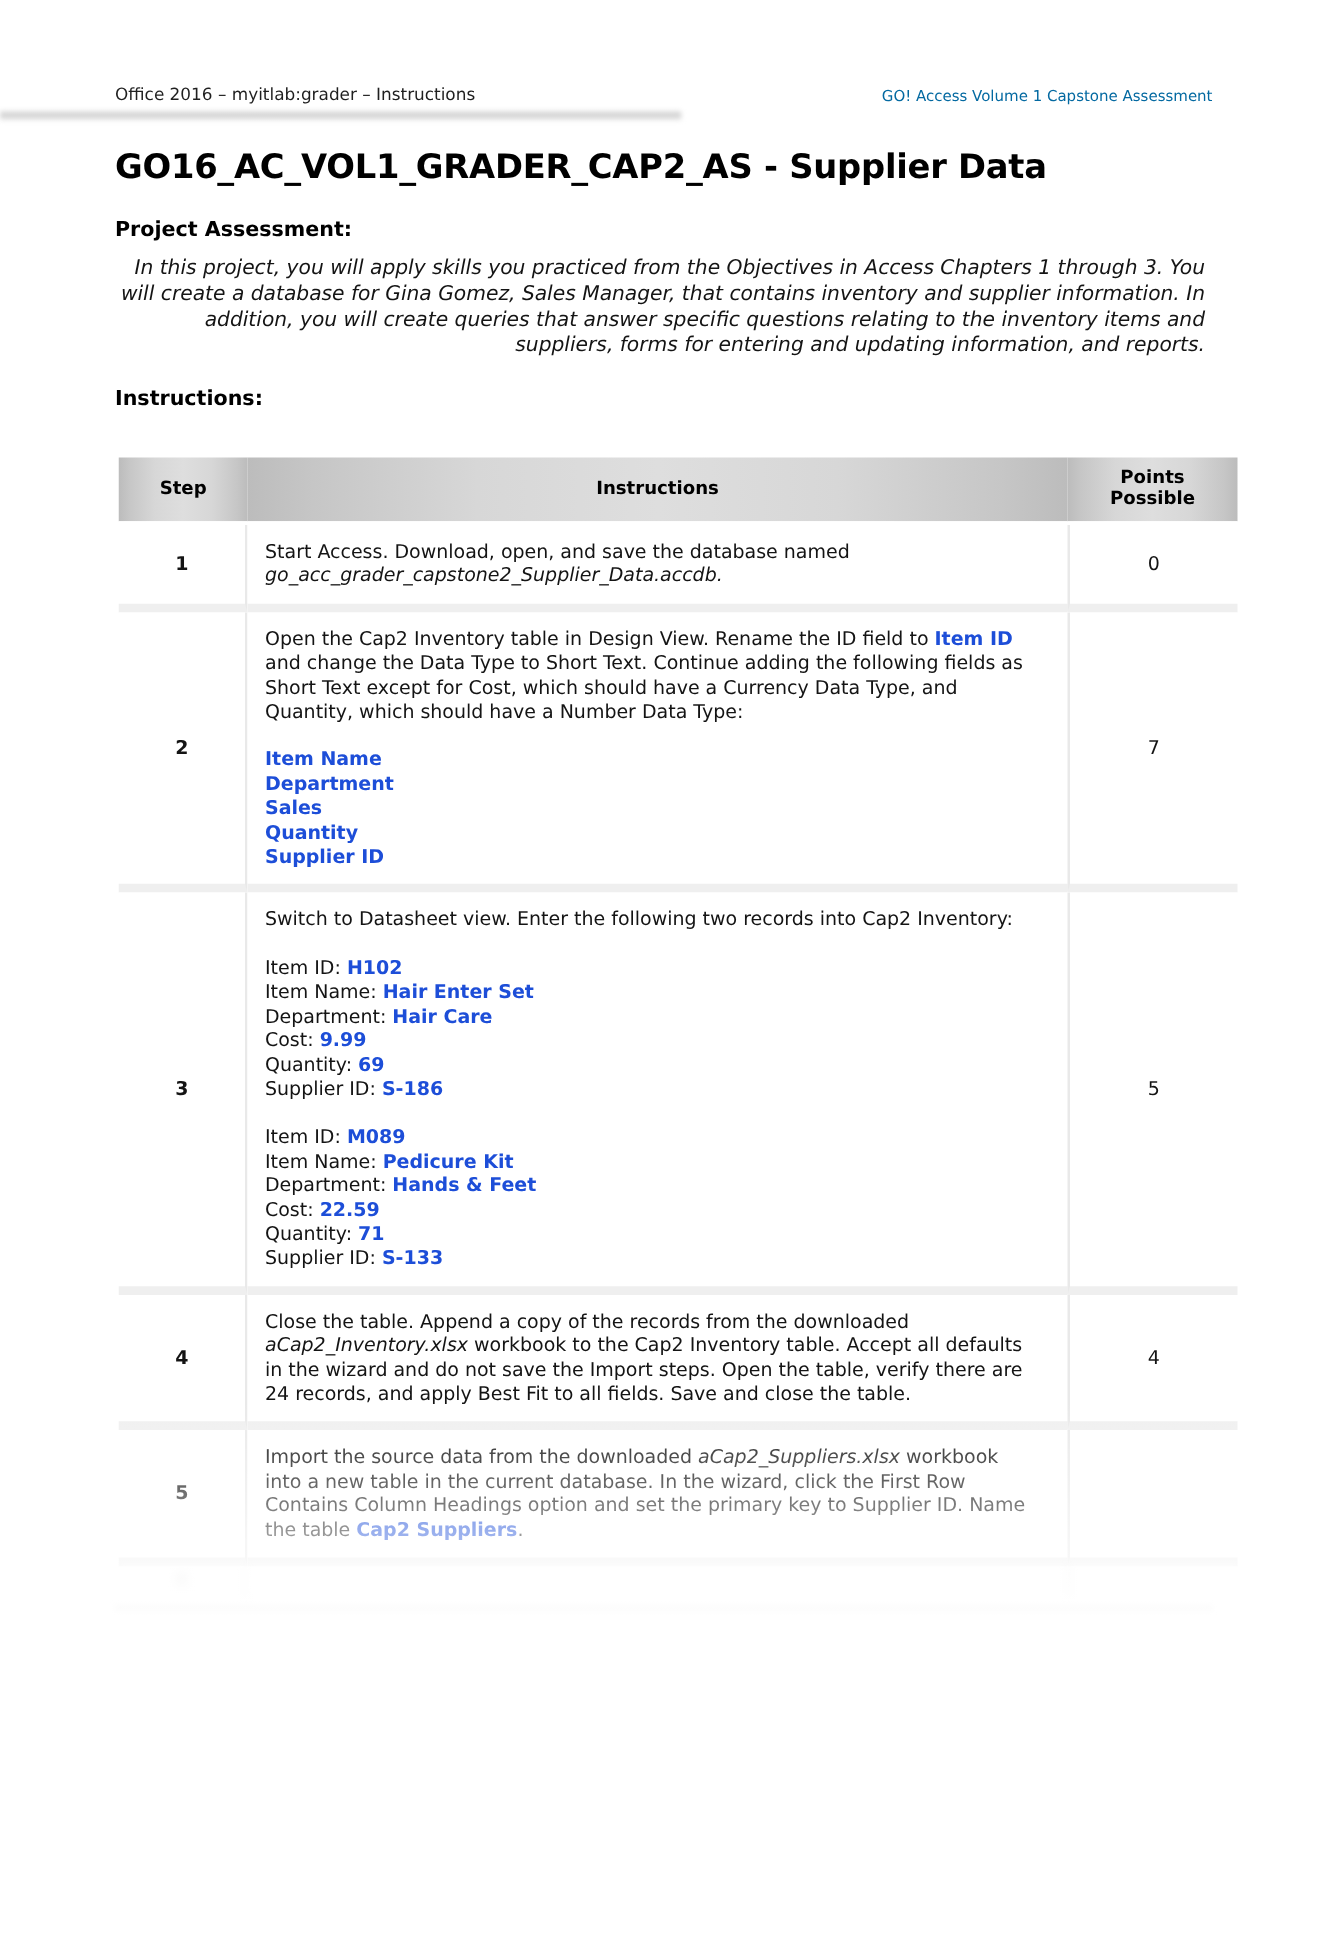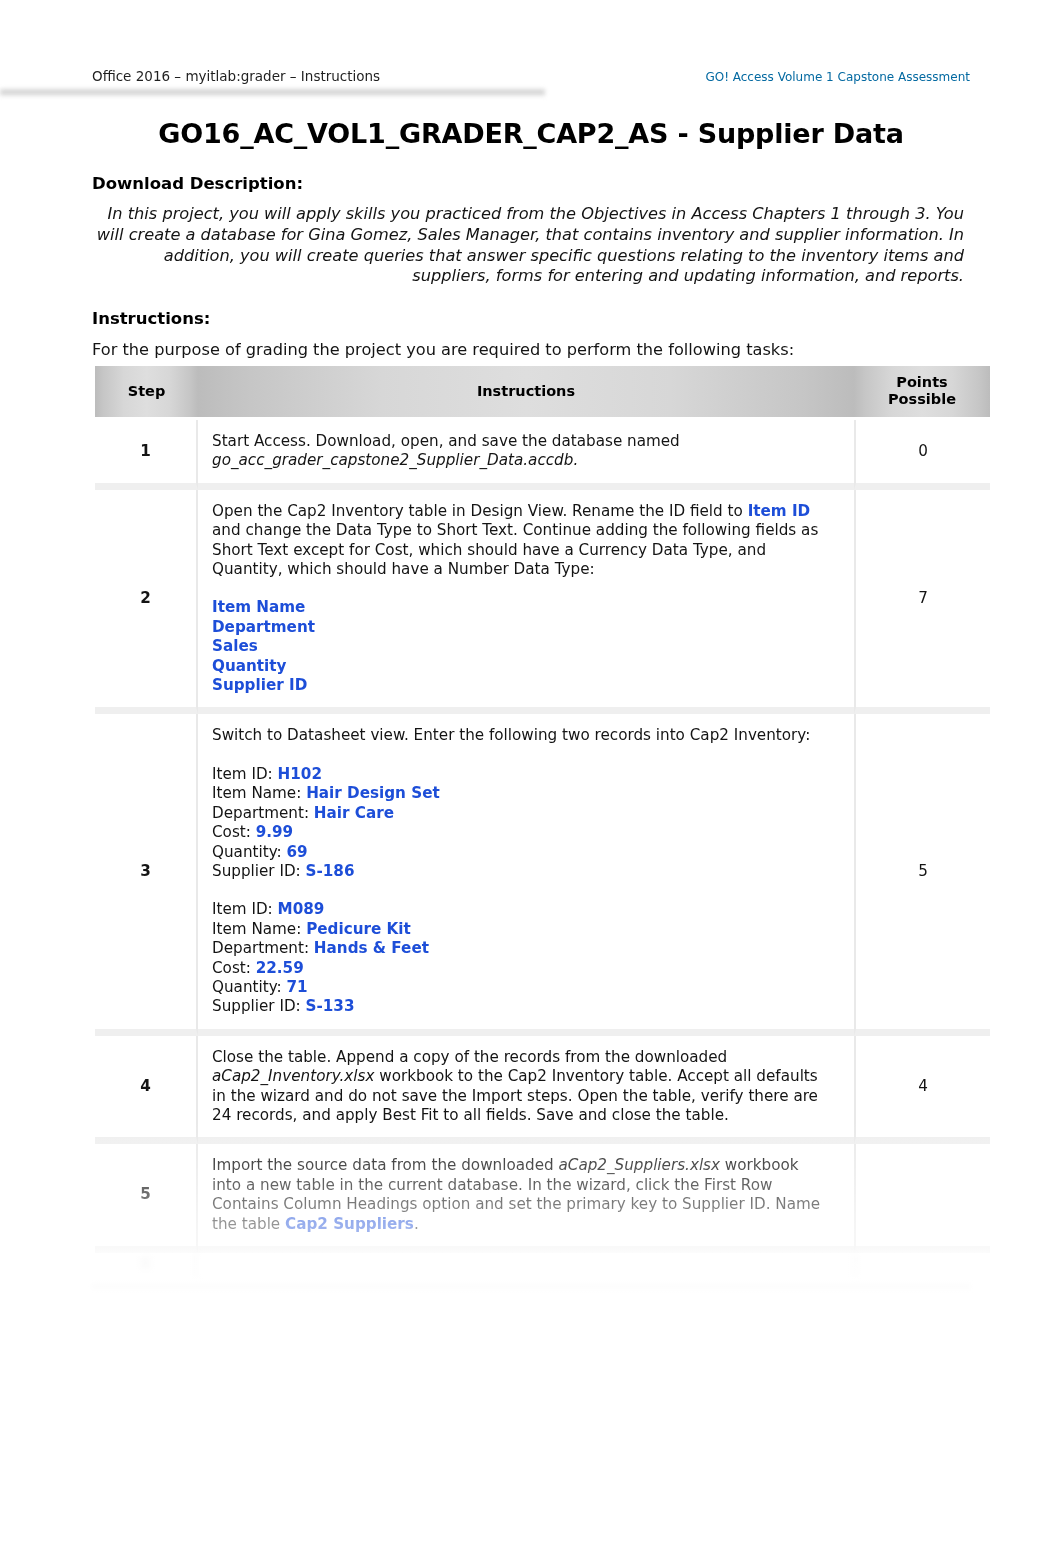--- a/index.html
+++ b/index.html
@@ -60,21 +60,21 @@
         rgba(255,255,255,0) 100%);
     filter: blur(2.2px);
   }
 
   
   .doc-title {
     position: absolute;
     left: 92px;
     top: 118px;
     width: 878px;
-    text-align: center;
+    text-align: left;
     font-size: 27px;
     font-weight: bold;
     letter-spacing: -0.2px;
     color: #000;
   }
 
   
   .section-head {
     position: absolute;
     left: 92px;
@@ -239,25 +239,24 @@
 <div class="page">
 
   <div class="doc-header">
     <span class="hdr-left">Office 2016 – myitlab:grader – Instructions</span>
     <span class="hdr-right">GO! Access Volume 1 Capstone Assessment</span>
   </div>
   <div class="header-rule"></div>
 
   <div class="doc-title">GO16_AC_VOL1_GRADER_CAP2_AS - Supplier Data</div>
 
-  <div class="section-head" id="proj-desc-head">Download Description:</div>
+  <div class="section-head" id="proj-desc-head">Project Assessment:</div>
   <div class="proj-desc">In this project, you will apply skills you practiced from the Objectives in Access Chapters 1 through 3. You will create a database for Gina Gomez, Sales Manager, that contains inventory and supplier information. In addition, you will create queries that answer specific questions relating to the inventory items and suppliers, forms for entering and updating information, and reports.</div>
 
   <div class="section-head" id="instructions-head">Instructions:</div>
-  <div class="instructions-lead">For the purpose of grading the project you are required to perform the following tasks:</div>
 
   <table class="task-table">
     <colgroup>
       <col class="c-step">
         <col class="c-instr">
         <col class="c-pts">
     </colgroup>
     <thead>
       <tr>
         <th class="h-step">Step</th>
@@ -291,21 +290,21 @@
         </td>
         <td class="td-pts">7</td>
       </tr>
 
       <tr>
         <td class="td-step">3</td>
         <td class="td-instr">
           <span>Switch to Datasheet view. Enter the following two records into Cap2 Inventory:</span>
           <span class="spacer-line"></span>
           <span>Item ID: </span><span class="blue">H102</span><br>
-          <span>Item Name: </span><span class="blue">Hair Design Set</span><br>
+          <span>Item Name: </span><span class="blue">Hair Enter Set</span><br>
           <span>Department: </span><span class="blue">Hair Care</span><br>
           <span>Cost: </span><span class="blue">9.99</span><br>
           <span>Quantity: </span><span class="blue">69</span><br>
           <span>Supplier ID: </span><span class="blue">S-186</span>
           <span class="spacer-line"></span>
           <span>Item ID: </span><span class="blue">M089</span><br>
           <span>Item Name: </span><span class="blue">Pedicure Kit</span><br>
           <span>Department: </span><span class="blue">Hands &amp; Feet</span><br>
           <span>Cost: </span><span class="blue">22.59</span><br>
           <span>Quantity: </span><span class="blue">71</span><br>

